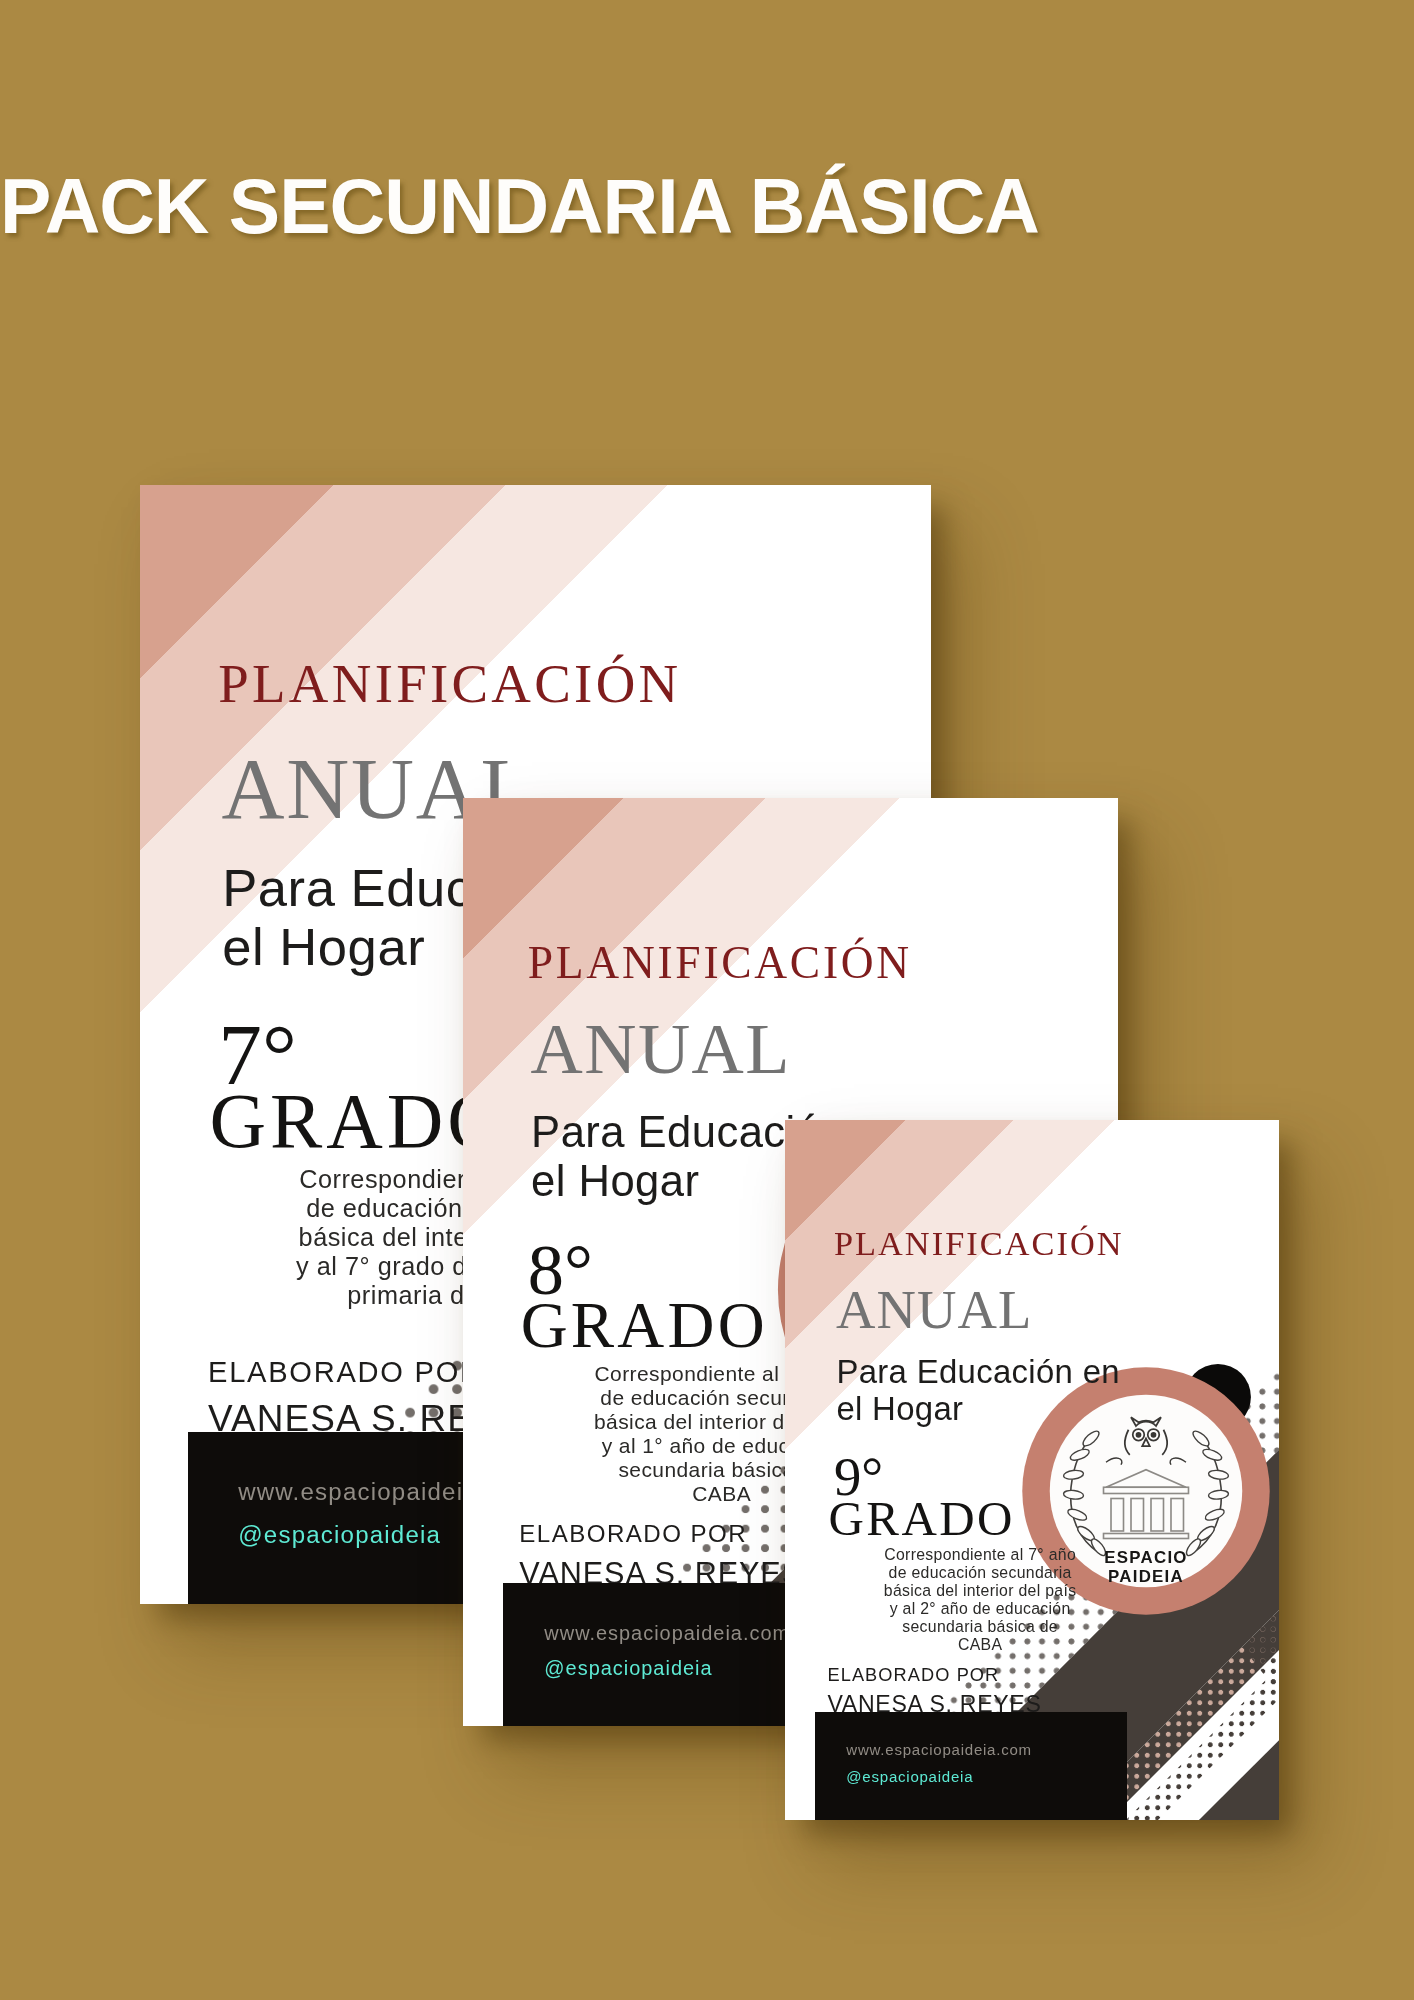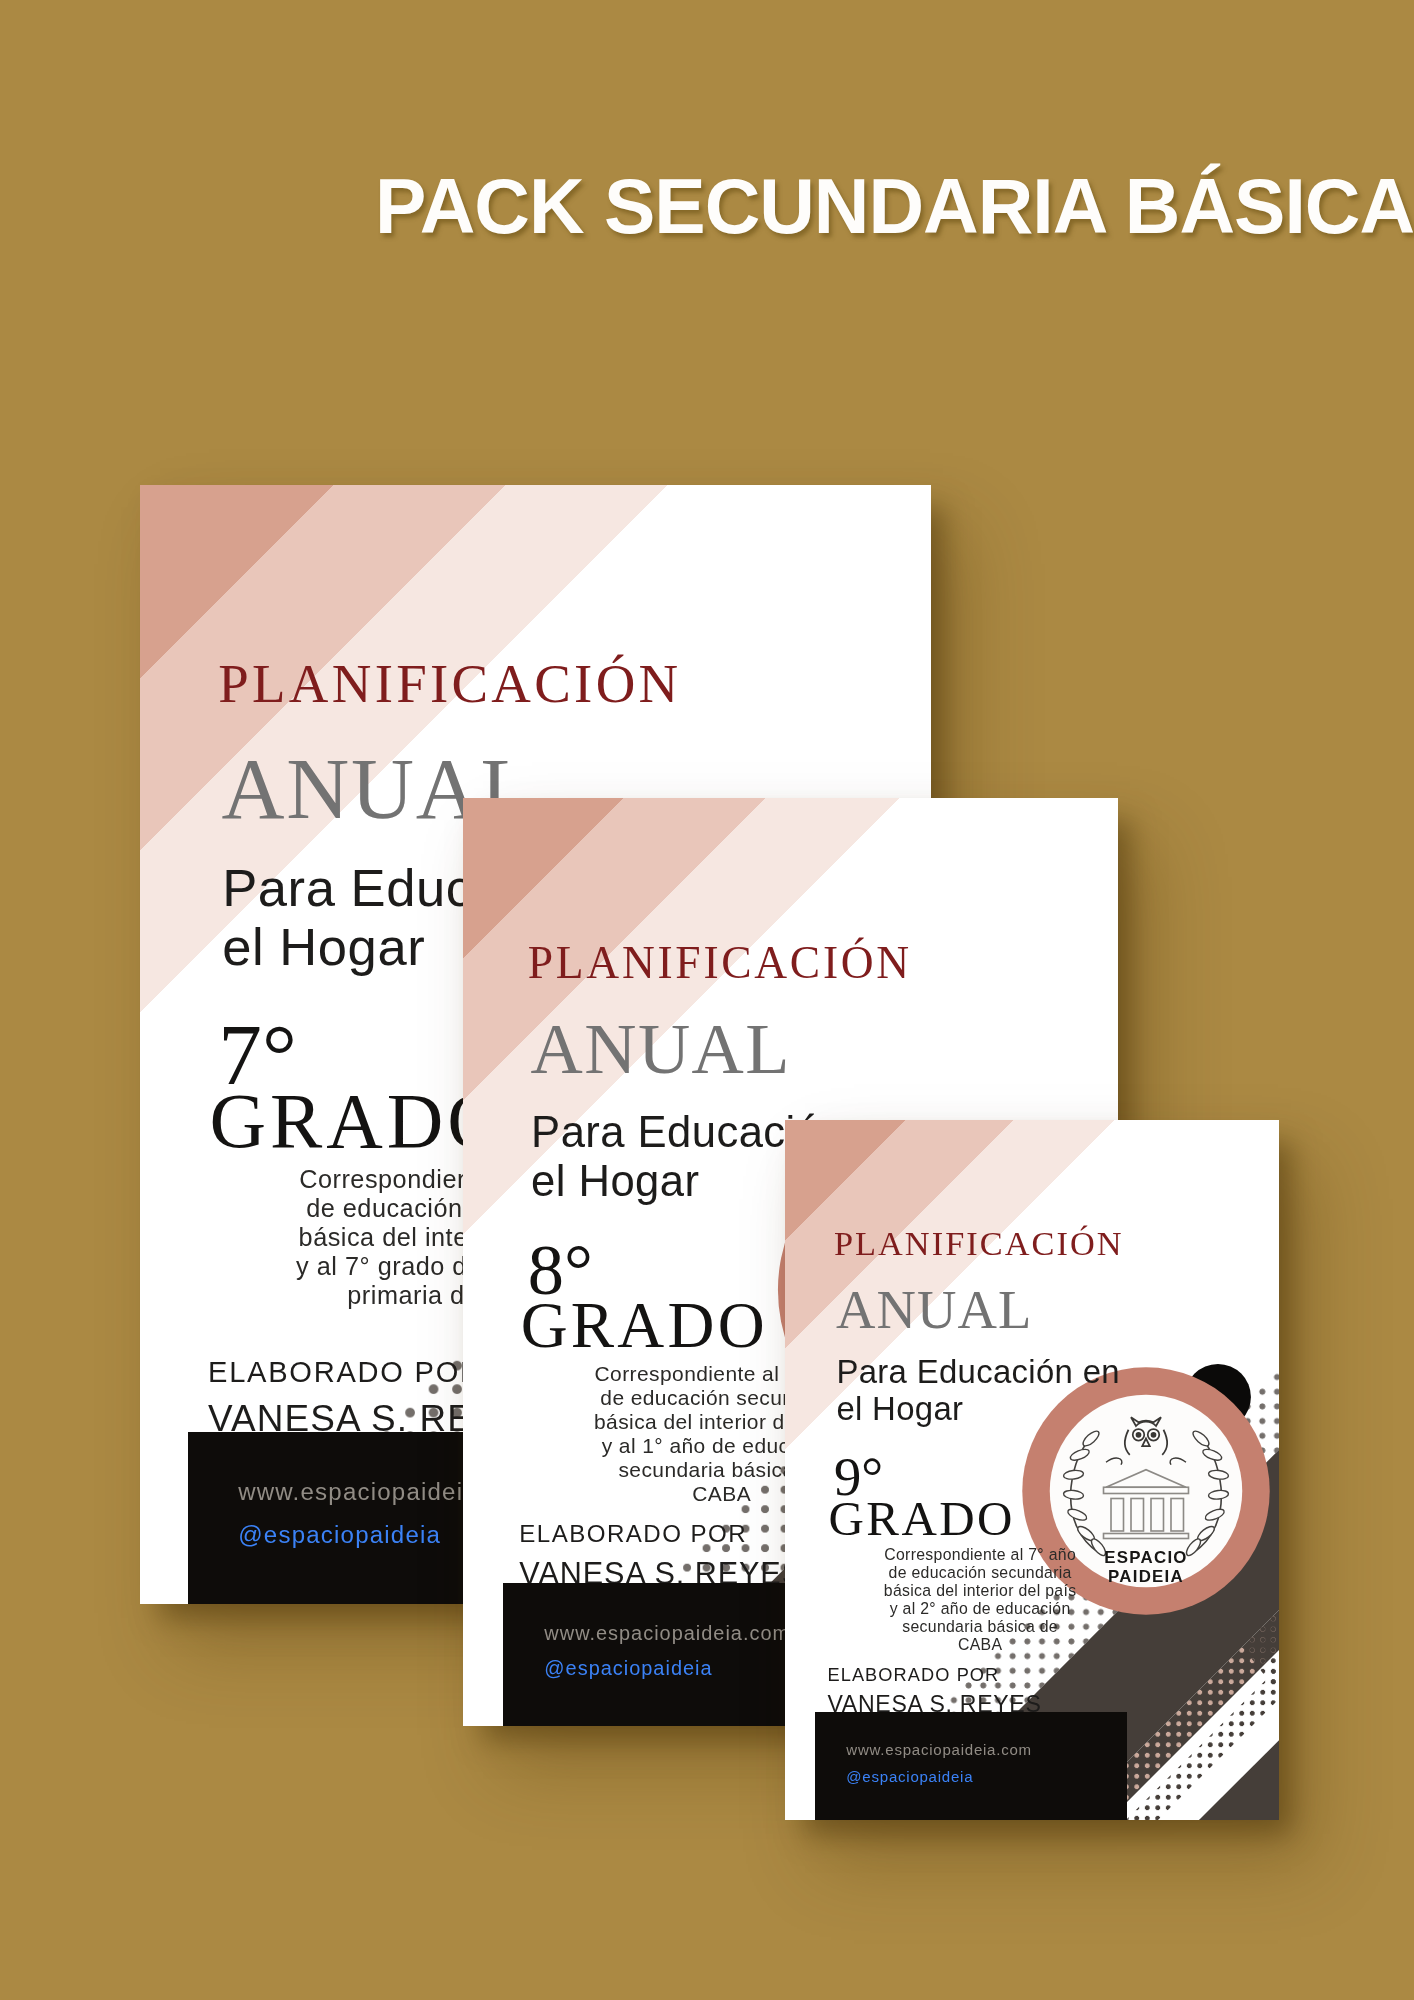--- a/index.html
+++ b/index.html
@@ -2,21 +2,21 @@
 <html><head>
 <meta charset="utf-8">
 <style>
   html,body{margin:0;padding:0;}
   body{
     width:1414px;height:2000px;position:relative;overflow:hidden;
     background:#AB8943;
     font-family:"Liberation Sans","DejaVu Sans",sans-serif;
   }
   
-  .header{position:absolute;top:168px;left:0;right:0;text-align:right;z-index:0;margin-left:16px;}
+  .header{position:absolute;top:168px;left:0;right:8px;text-align:left;z-index:0;}
   .header-line1{
     font-size:77px;font-weight:800;color:#FEFDFB;letter-spacing:-1px;line-height:1;
     text-shadow:3px 4px 4px rgba(104,79,18,.55);
   }
   .header-line2{
     font-size:64px;font-weight:800;color:#FEFDFB;letter-spacing:0;line-height:1;margin-top:38px;
     text-shadow:3px 4px 4px rgba(104,79,18,.55);
   }
   .header-line3{
     font-size:58px;font-weight:400;color:#F9F2E4;letter-spacing:7px;line-height:1;margin-top:44px;
@@ -44,21 +44,21 @@
   .grade-word{position:absolute;top:52.8%;left:8.8%;font-size:7.0em;letter-spacing:.05em;color:#141312;z-index:2;white-space:nowrap;}
   .desc{position:absolute;top:60.8%;left:3%;width:73%;text-align:center;font-size:2.26em;line-height:1.14;color:#2B2A28;letter-spacing:.02em;z-index:2;}
   .elab{position:absolute;top:77.8%;left:8.6%;color:#1D1C1B;z-index:2;white-space:nowrap;}
   .elab-label{font-size:2.6em;letter-spacing:.06em;}
   .elab-author{font-size:3.3em;letter-spacing:.03em;margin-top:.25em;}
   .footer-panel{
     position:absolute;top:84.6%;bottom:0;left:6.1%;width:63.2%;
     background:#0E0C0A;z-index:3;
   }
   .footer-site{position:absolute;top:27%;left:10%;font-size:2.15em;color:#918C85;letter-spacing:.05em;white-space:nowrap;}
-  .footer-social{position:absolute;top:52%;left:10%;font-size:2.15em;color:#3b82f6;letter-spacing:.05em;white-space:nowrap;}
+  .footer-social{position:absolute;top:52%;left:10%;font-size:2.15em;color:#5eead4;letter-spacing:.05em;white-space:nowrap;}
 
   
   .circle-big,.circle-small{position:absolute;border-radius:50%;background:#0B0A09;transform:translate(-50%,-50%);z-index:2;}
   .circle-big{width:13.4%;aspect-ratio:1/1;left:87.6%;top:39.6%;}
   .circle-small{width:7.3%;aspect-ratio:1/1;left:92.7%;top:48.3%;}
   .logo{position:absolute;width:50.6%;aspect-ratio:1/1;left:73.1%;top:53%;transform:translate(-50%,-50%);z-index:2;}
   .deco{position:absolute;inset:0;z-index:1;}
   .deco-dark{background:#453E39;}
   .deco-dots{
     background-image:radial-gradient(circle,#453E39 30%,rgba(0,0,0,0) 36%);

